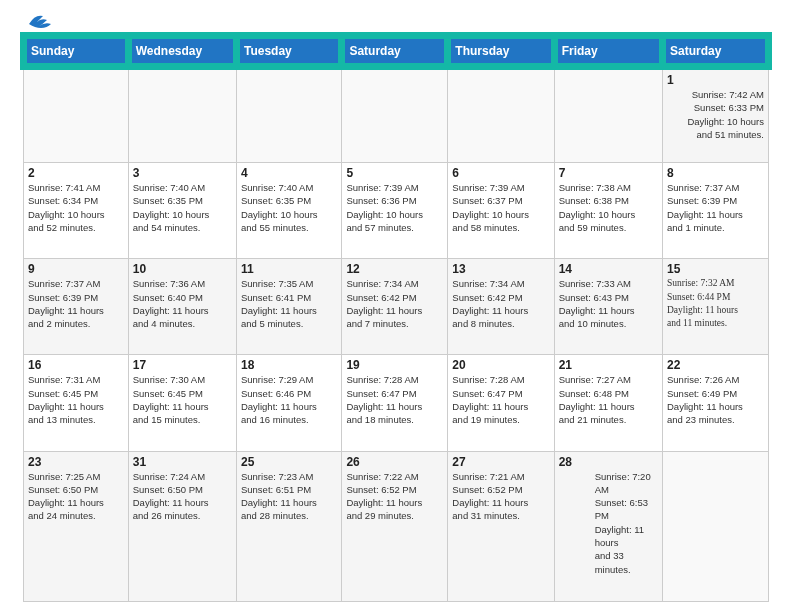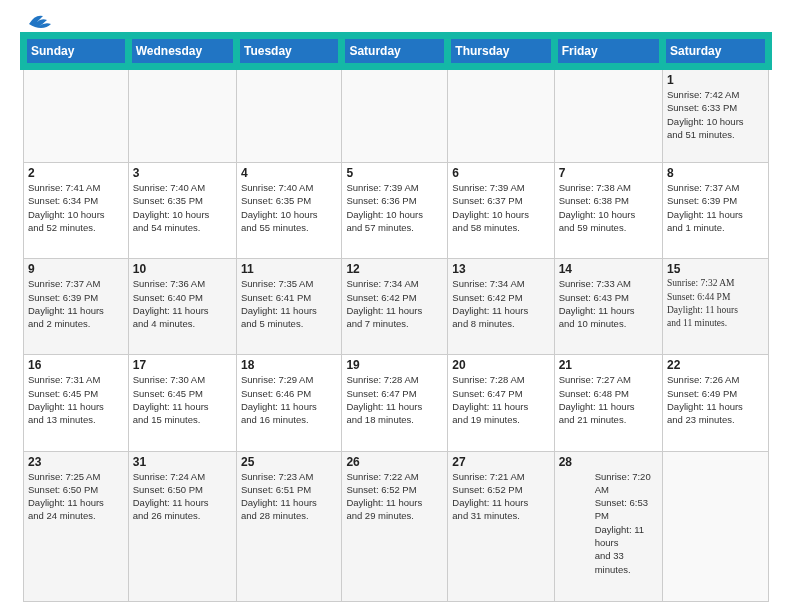--- a/index.html
+++ b/index.html
@@ -122,21 +122,21 @@
     <tbody id="calendar-body">
     <tr>
           <td class="empty-cell"></td>
           <td class="empty-cell"></td>
           <td class="empty-cell"></td>
           <td class="empty-cell"></td>
           <td class="empty-cell"></td>
           <td class="empty-cell"></td>
           <td>
             <span class="day-num">1</span>
-            <div class="day-detail" style="white-space: pre-line;">Sunrise: 7:42 AM
+            <div class="day-detail" style="white-space: pre-line; text-align: right;">Sunrise: 7:42 AM
 Sunset: 6:33 PM
 Daylight: 10 hours
 and 51 minutes.</div>
           </td>
         </tr>
         <tr>
           <td>
             <span class="day-num">2</span>
             <div class="day-detail" style="white-space: pre-line;">Sunrise: 7:41 AM
 Sunset: 6:34 PM

